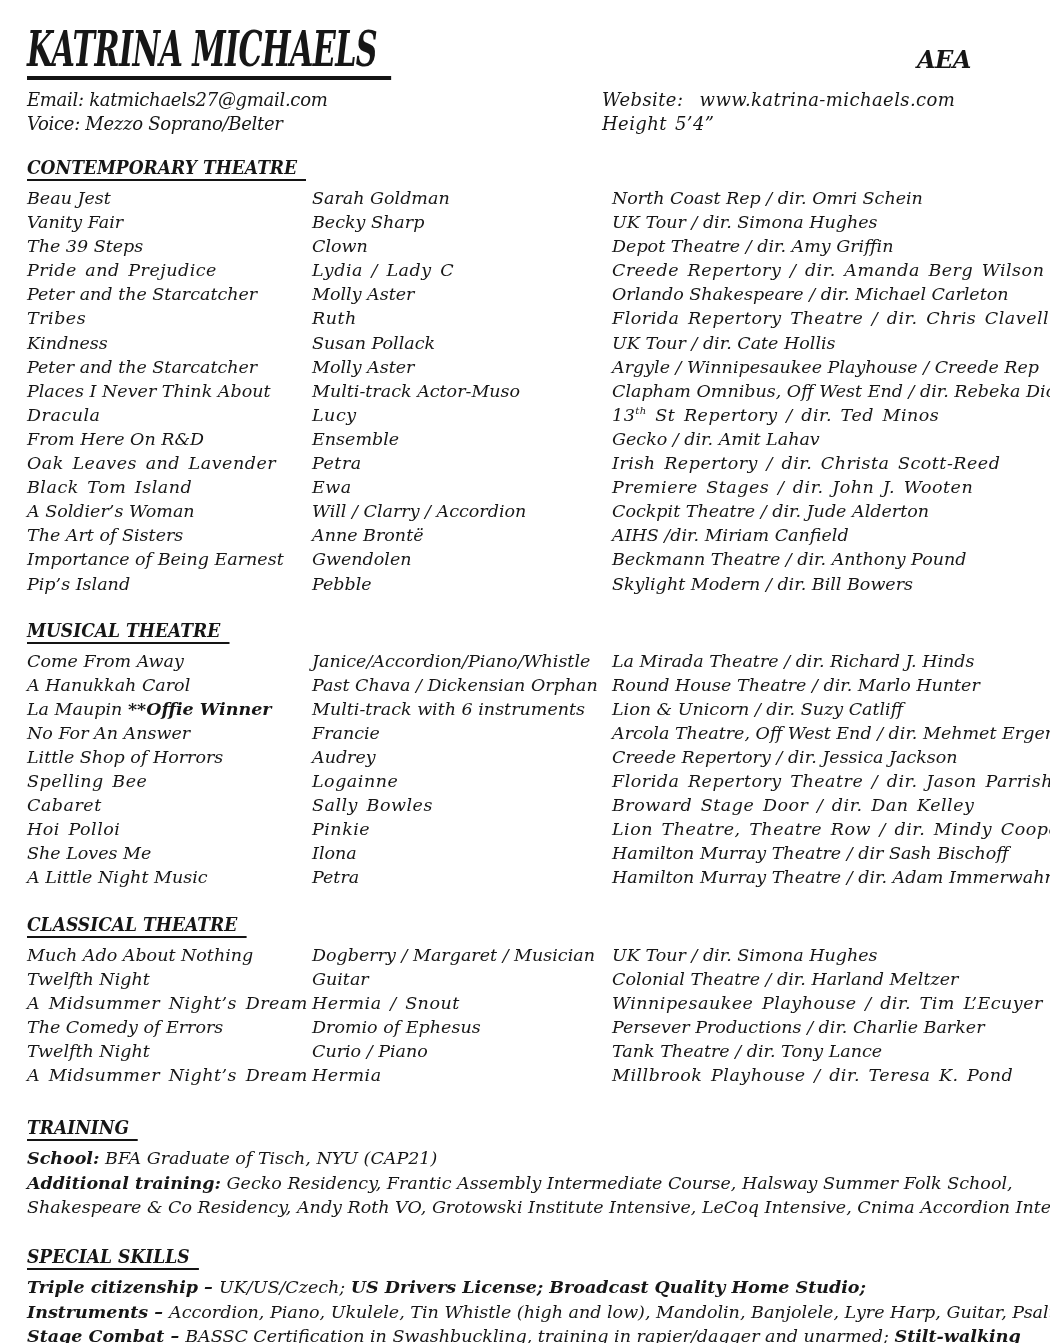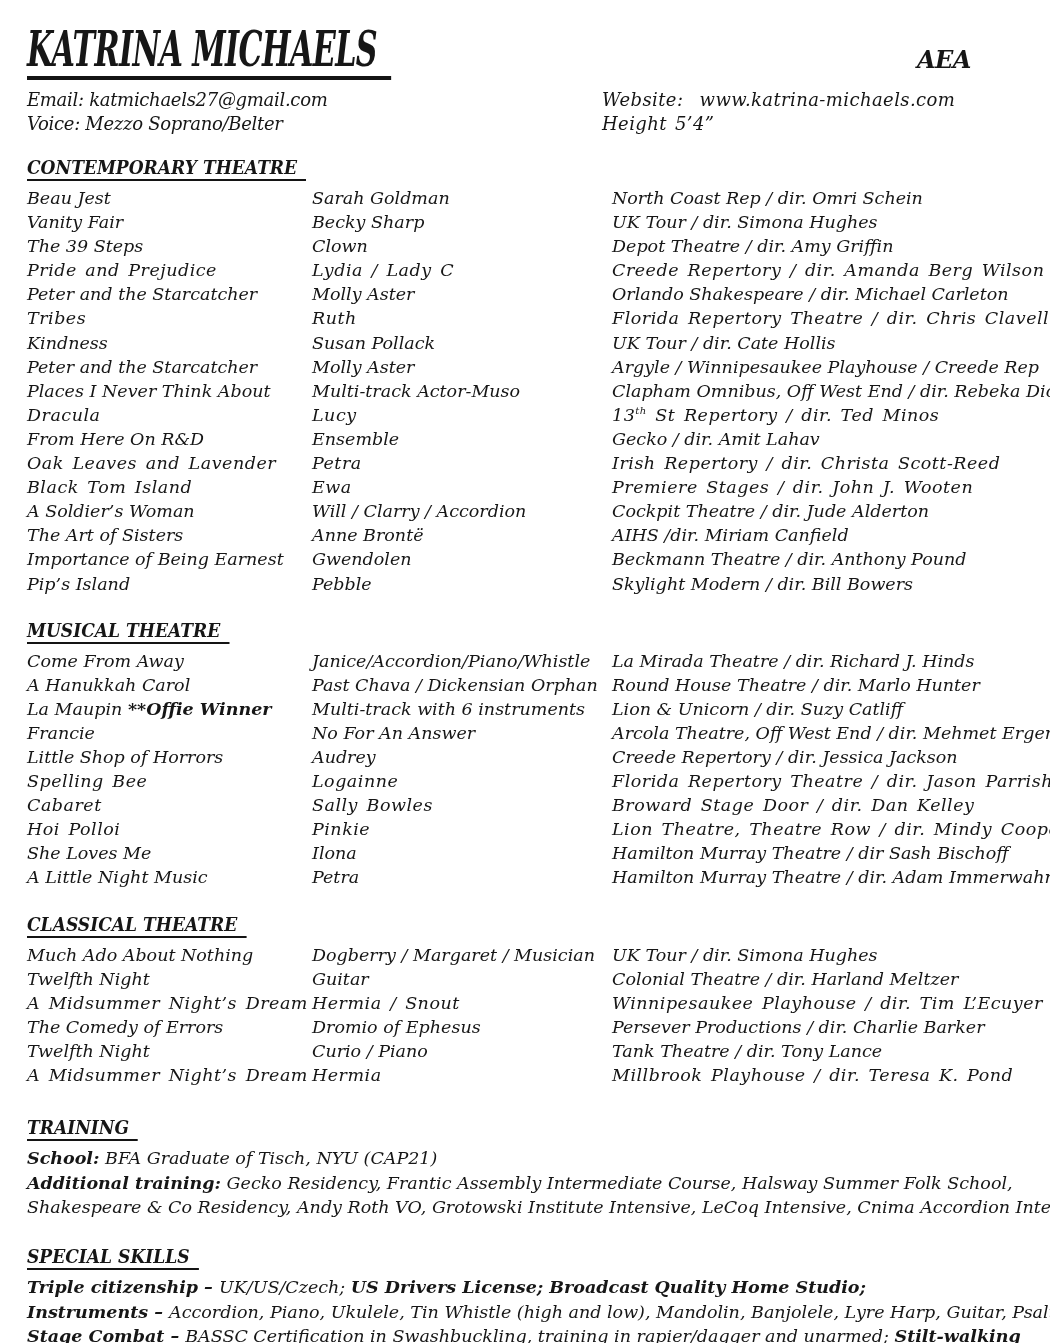--- a/index.html
+++ b/index.html
@@ -167,22 +167,22 @@
             <span class="cell">A Hanukkah Carol</span>
             <span class="cell">Past Chava / Dickensian Orphan</span>
             <span class="cell">Round House Theatre / dir. Marlo Hunter</span>
           </div>
           <div class="credit-row">
             <span class="cell">La Maupin <b>**Offie Winner</b></span>
             <span class="cell">Multi-track with 6 instruments</span>
             <span class="cell">Lion &amp; Unicorn / dir. Suzy Catliff</span>
           </div>
           <div class="credit-row">
+            <span class="cell">No For An Answer</span>
             <span class="cell">Francie</span>
-            <span class="cell">No For An Answer</span>
             <span class="cell">Arcola Theatre, Off West End  / dir. Mehmet Ergen</span>
           </div>
           <div class="credit-row">
             <span class="cell">Little Shop of Horrors</span>
             <span class="cell">Audrey</span>
             <span class="cell">Creede Repertory / dir. Jessica Jackson</span>
           </div>
           <div class="credit-row wide">
             <span class="cell">Spelling Bee</span>
             <span class="cell">Logainne</span>

